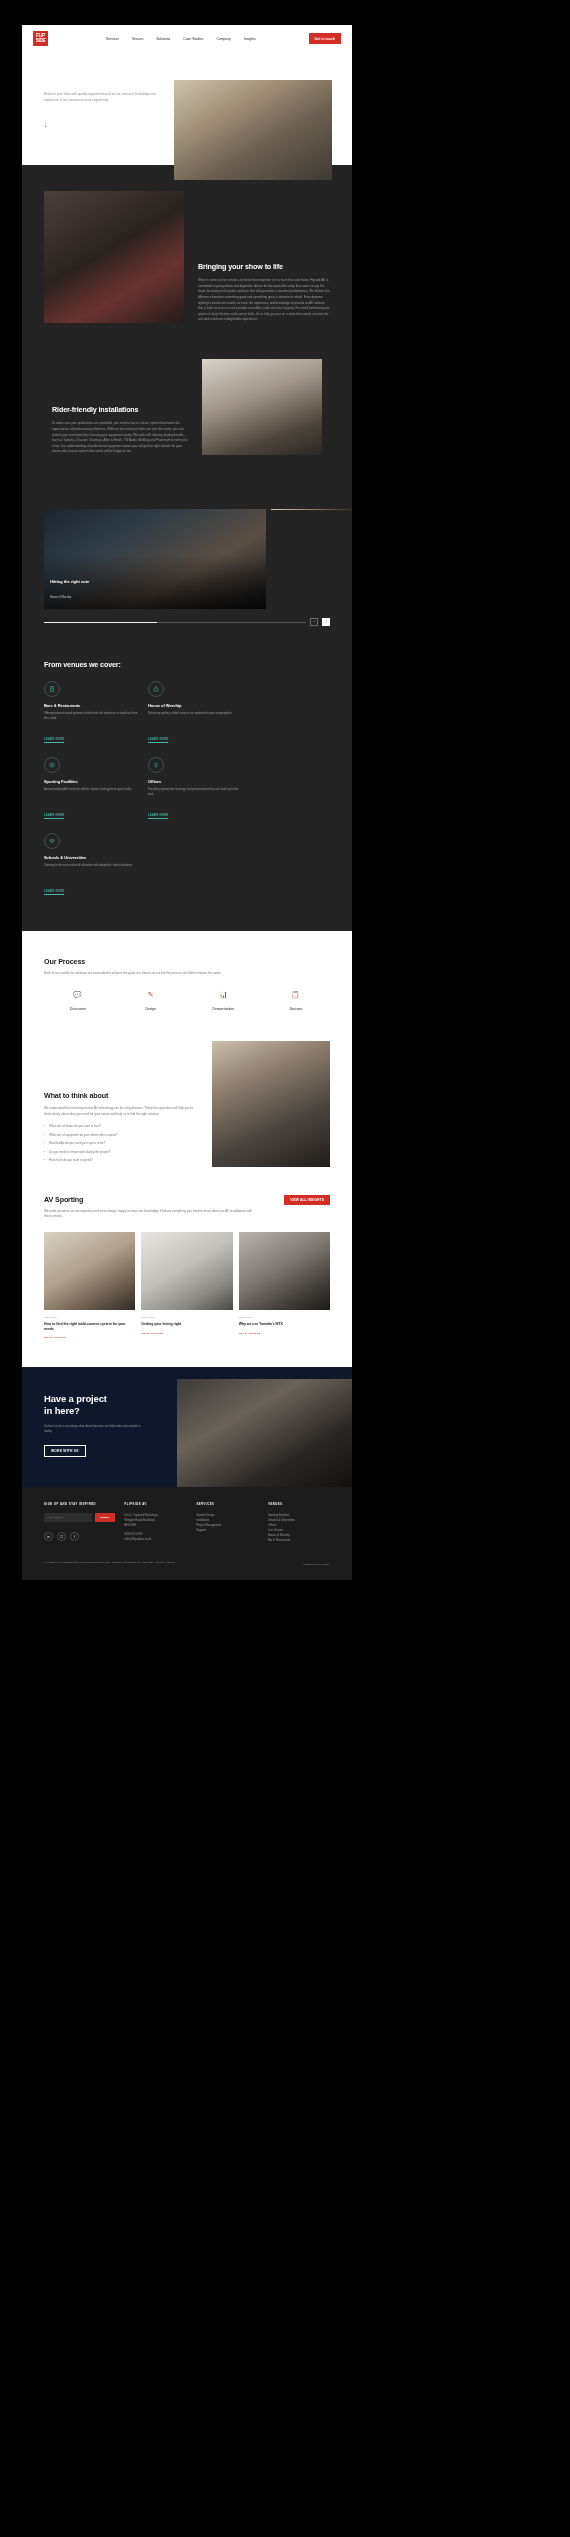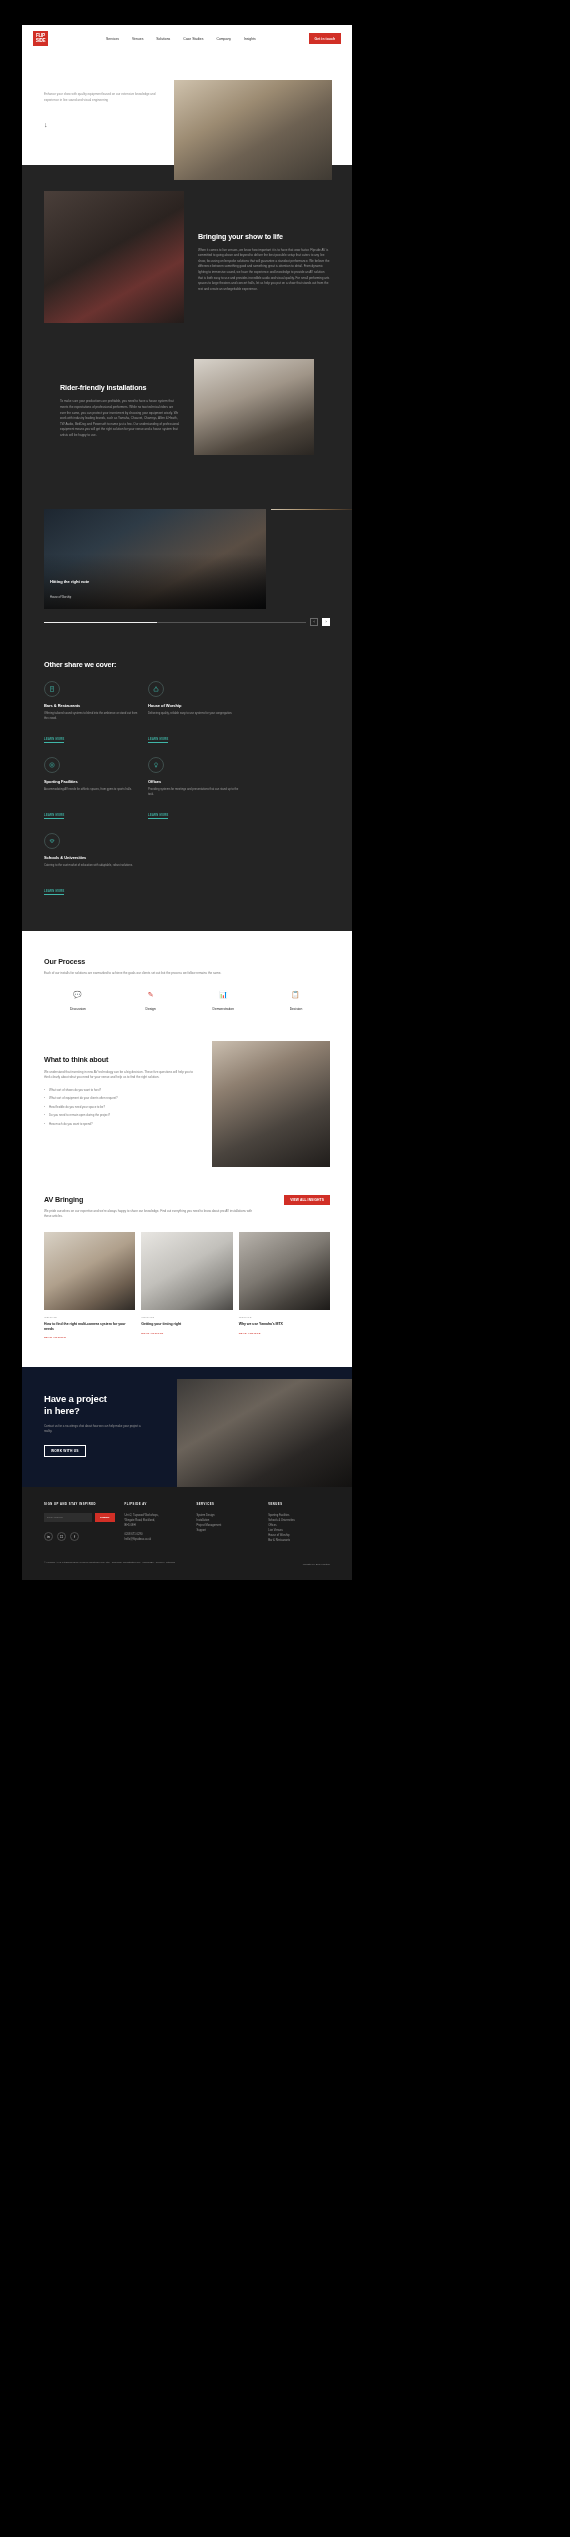--- a/index.html
+++ b/index.html
@@ -41,21 +41,21 @@
   .ph.proj::after{background:linear-gradient(160deg,#d8d3cb 0%,#a09588 40%,#4e463d 75%,#2a2622 100%)}
   .ph.desk::after{background:linear-gradient(150deg,#1d2630 0%,#2e3b46 30%,#5a4e44 65%,#17191c 100%)}
   .ph.bar::after{background:linear-gradient(150deg,#e0d3bd 0%,#b79c74 40%,#7d6243 70%,#3c3026 100%)}
   .ph.hand::after{background:linear-gradient(155deg,#cbbfb0 0%,#8e7f70 30%,#4a443e 65%,#201d1b 100%)}
   .ph.g1::after{background:linear-gradient(150deg,#d9d2c6 0%,#b0a08c 45%,#6e5f50 75%,#2e2a26 100%)}
   .ph.g2::after{background:linear-gradient(150deg,#e8e6e2 0%,#c2c0bb 45%,#8d8b86 75%,#4a4845 100%)}
   .ph.g3::after{background:linear-gradient(150deg,#b9b4ad 0%,#7d7871 45%,#44403b 75%,#1c1a18 100%)}
   .ph.phone::after{background:linear-gradient(150deg,#3c3a38 0%,#6b635a 35%,#2a2725 70%,#121110 100%)}
   
   .sec{padding:0 22px}
-  .two{display:flex;gap:14px;align-items:center}
+  .two{display:flex;gap:14px;align-items:flex-end}
   
   .cs-head{display:flex;justify-content:space-between;align-items:flex-start}
   .cs-row{display:flex;gap:5px;margin-top:12px}
   .cs-card{position:relative;height:100px;flex:1;overflow:hidden}
   .cs-card .cap{position:absolute;left:6px;bottom:7px;z-index:2}
   .cs-card .cap b{font-size:4px;display:block}
   .cs-card .cap span{font-size:2.7px;color:#cfcfcf}
   .cs-card::before{content:"";position:absolute;inset:0;z-index:1;
     background:linear-gradient(transparent 45%,rgba(0,0,0,.75))}
   .slider{display:flex;align-items:center;margin-top:9px;gap:4px}
@@ -148,21 +148,21 @@
   <div class="dark" style="padding:26px 0 30px">
     <div class="sec two">
       <div class="ph dark2" style="width:140px;height:132px;flex:none"></div>
       <div style="flex:1;padding-top:10px">
         <h2>Bringing your show to life</h2>
         <p class="body" style="margin-top:7px">When it comes to live venues, we know how important it is to have that wow factor. Flipside AV is committed to going above and beyond to deliver the best possible setup that caters to any live show, focussing on bespoke solutions that will guarantee a standout performance. We believe the difference between something good and something great is attention to detail. From dynamic lighting to immersive sound, we have the experience and knowledge to provide an AV solution that is both easy to use and provides incredible audio and visual quality. For small performing arts spaces to large theatres and concert halls, let us help you put on a show that stands out from the rest and create an unforgettable experience.</p>
       </div>
     </div>
   </div>
 
-  <div class="dark" style="padding:6px 16px 34px">
+  <div class="dark" style="padding:6px 8px 34px">
     <div class="sec two">
       <div style="flex:1;padding-top:8px">
         <h2>Rider-friendly installations</h2>
         <p class="body" style="margin-top:7px">To make sure your productions are profitable, you need to have a house system that meets the expectations of professional performers. While no two technical riders are ever the same, you can protect your investment by choosing your equipment wisely. We work with industry leading brands, such as Yamaha, Chauvet, Chamsys, Allen &amp; Heath, TW Audio, BirdDog and Powersoft to name just a few. Our understanding of professional equipment means you will get the right solution for your venue and a house system that artists will be happy to use.</p>
       </div>
       <div class="ph proj" style="width:120px;height:96px;flex:none"></div>
     </div>
   </div>
 
   <div class="dark" style="padding:8px 0 26px">
@@ -181,21 +181,21 @@
       <div class="bar">
           <i></i>
         </div>
       <div class="navbtn">‹</div>
       <div class="navbtn on">›</div>
     </div>
   </div>
 
   <div class="dark" style="padding:8px 0 22px">
     <div class="sec">
-      <h2>Other share we cover:</h2>
+      <h2>From venues we cover:</h2>
       <div class="vgrid">
         <div class="vcard">
           <div class="vicon">
             <svg width="6" height="6" viewBox="0 0 24 24" fill="none" stroke="#3fb6a8" stroke-width="2">
               <rect x="5" y="3" width="14" height="18"></rect>
                 <line x1="9" y1="8" x2="15" y2="8"></line>
               <line x1="9" y1="12" x2="15" y2="12"></line>
               </svg>
           </div>
           <h3>Bars &amp; Restaurants</h3>
@@ -265,39 +265,39 @@
           <div class="ic">📊</div>
           <span>Demonstration</span>
         </div>
         <div class="pstep">
           <div class="ic">📋</div>
           <span>Decision</span>
         </div>
       </div>
     </div>
 
-    <div class="sec two" style="margin-top:30px;align-items:flex-start">
+    <div class="sec two" style="margin-top:30px;align-items:flex-end">
       <div style="flex:1;padding-top:14px">
         <h2>What to think about</h2>
         <p class="body" style="margin-top:6px">We understand that investing in new AV technology can be a big decision. These five questions will help you to think clearly about what you need for your venue and help us to find the right solution.</p>
         <ul class="tick">
           <li>What sort of shows do you want to host?</li>
           <li>What sort of equipment do your clients often request?</li>
           <li>How flexible do you need your space to be?</li>
           <li>Do you need to remain open during the project?</li>
           <li>How much do you want to spend?</li>
         </ul>
       </div>
       <div class="ph hand" style="width:118px;height:126px;flex:none"></div>
     </div>
 
     <div class="sec" style="margin-top:28px;padding-bottom:28px">
       <div class="cs-head">
         <div style="width:215px">
-          <h2>AV Bringing</h2>
+          <h2>AV Sporting</h2>
           <p class="body" style="margin-top:5px">We pride ourselves on our expertise and we're always happy to share our knowledge. Find out everything you need to know about pro AV installations with these articles.</p>
         </div>
         <div class="btn-red">VIEW ALL INSIGHTS</div>
       </div>
       <div class="igrid">
         <div class="icard">
           <div class="ph g1"></div>
           <div class="meta">INSIGHTS</div>
           <h3>How to find the right multi-camera system for your needs</h3>
           <span class="ra">READ ARTICLE</span>

